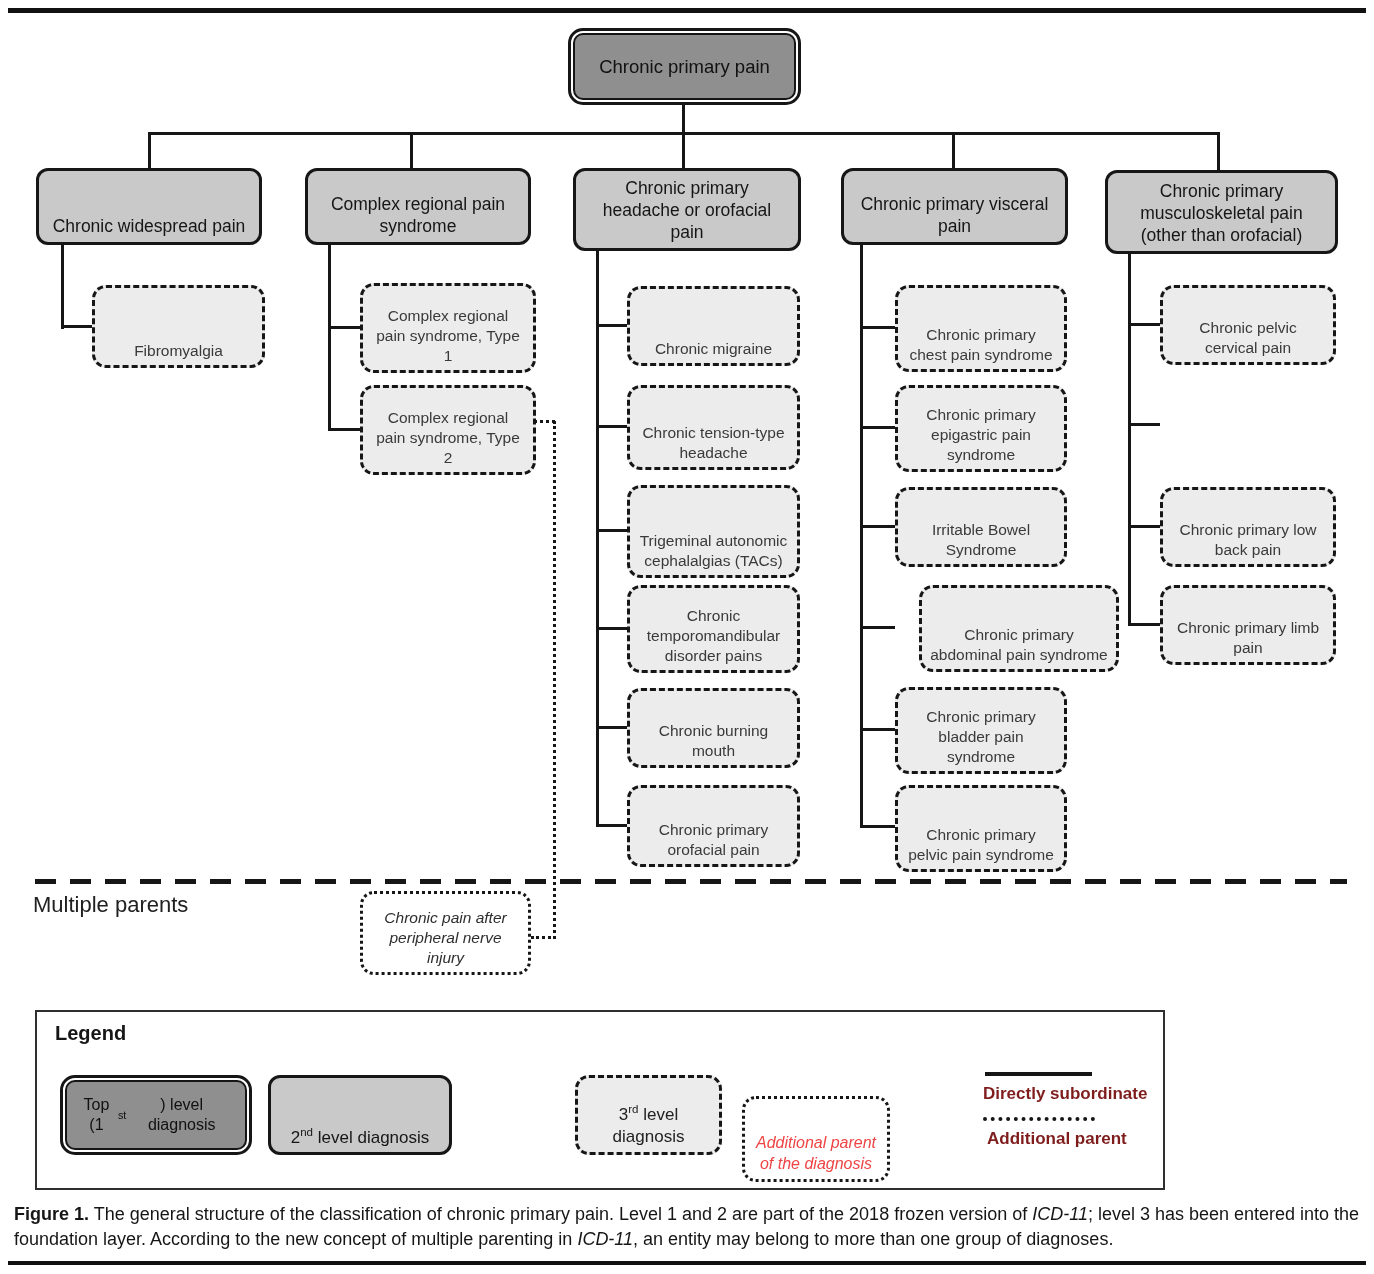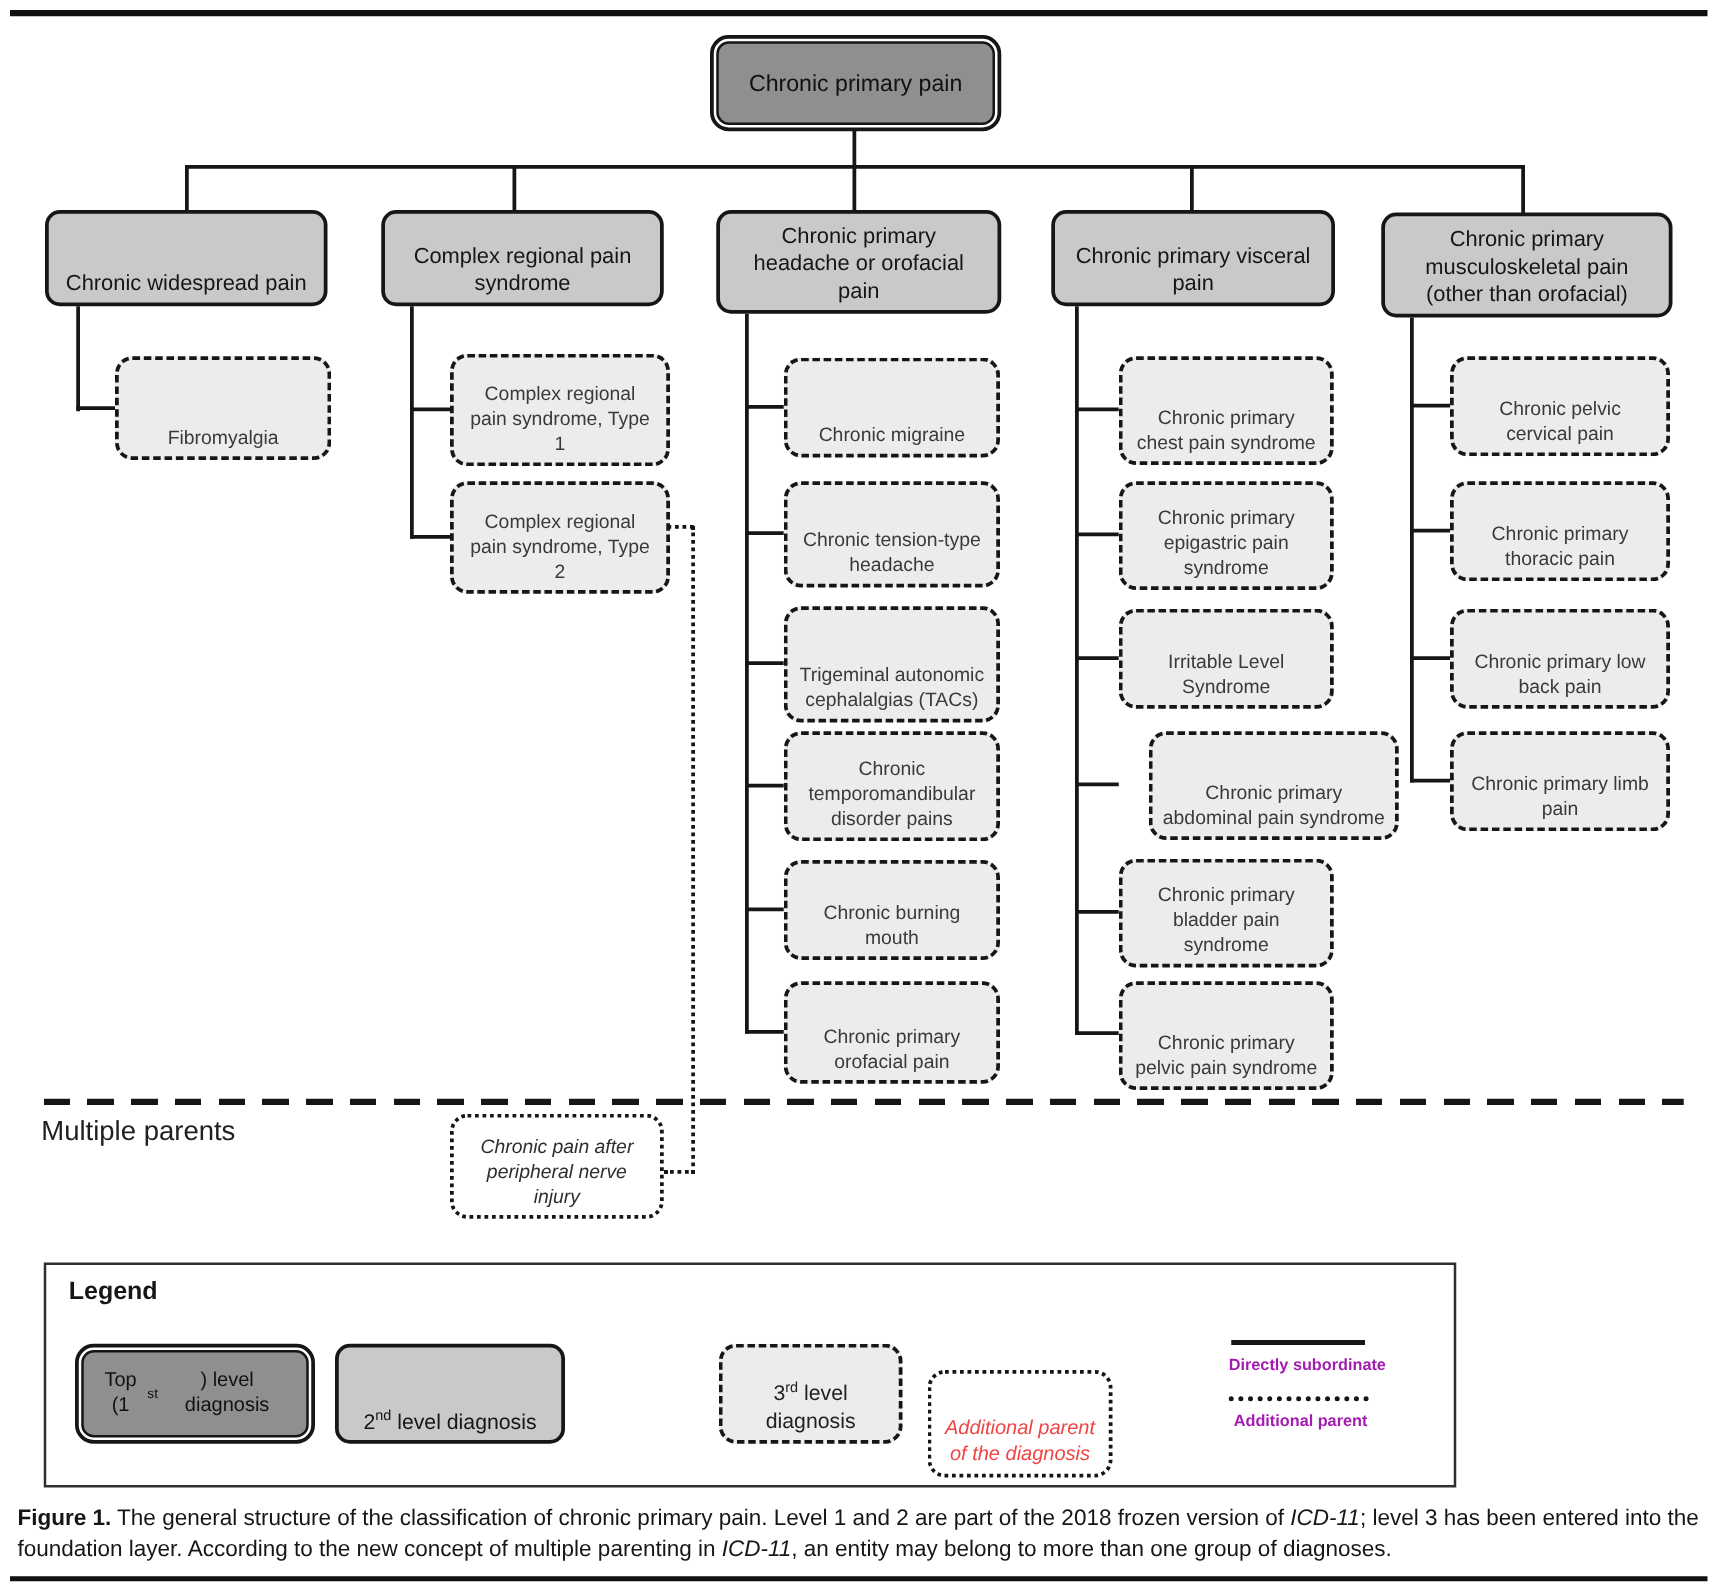--- a/index.html
+++ b/index.html
@@ -19,21 +19,21 @@
         text-align:center;font-size:18.5px;color:#111;box-sizing:border-box;padding:2px 8px;}
   .l2{background:#c9c9c9;border:3px solid #161616;border-radius:12px;
         font-size:17.5px;color:#161616;padding:4px 10px;}
   .l3{background:#ececec;border:3px dashed #161616;border-radius:14px;
         font-size:15.5px;color:#3a3a3a;padding:4px 8px;line-height:1.3;}
   .dotbox{background:#ffffff;border:3px dotted #161616;border-radius:14px;
         font-size:15.5px;color:#2e2e2e;font-style:italic;padding:4px 8px;line-height:1.3;}
   .mp-label{position:absolute;font-size:22px;color:#202020;}
   .legend-frame{position:absolute;border:2px solid #2f2f2f;background:#fff;box-sizing:border-box;}
   .legend-title{position:absolute;font-weight:bold;font-size:20px;color:#161616;}
-  .leg-line-label{position:absolute;font-weight:bold;font-size:13px;color:#a21caf;}
+  .leg-line-label{position:absolute;font-weight:bold;font-size:17px;color:#7f1d1d;}
   .leg-dotline{position:absolute;border-top:4px dotted #161616;}
   .caption{position:absolute;font-size:18px;line-height:1.38;color:#161616;}
   sup{font-size:68%;line-height:0;}
 </style>
 </head>
 <body>
 
 <div class="page">
 
   <div class="rule" style="left:8px;top:8px;width:1358px;height:5px;"></div>
@@ -129,37 +129,34 @@
       <span>Chronic primary orofacial pain</span>
     </div>
 
   <div class="box l3" style="left:895px;top:285px;width:172px;height:87px;">
       <span>Chronic primary chest pain syndrome</span>
     </div>
   <div class="box l3" style="left:895px;top:385px;width:172px;height:87px;">
       <span>Chronic primary epigastric pain syndrome</span>
     </div>
   <div class="box l3" style="left:895px;top:487px;width:172px;height:80px;">
-      <span>Irritable Level Syndrome</span>
+      <span>Irritable Bowel Syndrome</span>
     </div>
   <div class="box l3" style="left:895px;top:585px;width:200px;height:87px;margin-left:24px;">
       <span>Chronic primary abdominal pain syndrome</span>
     </div>
   <div class="box l3" style="left:895px;top:687px;width:172px;height:87px;">
       <span>Chronic primary bladder pain syndrome</span>
     </div>
   <div class="box l3" style="left:895px;top:785px;width:172px;height:87px;">
       <span>Chronic primary pelvic pain syndrome</span>
     </div>
 
   <div class="box l3" style="left:1160px;top:285px;width:176px;height:80px;">
       <span>Chronic pelvic cervical pain</span>
-    </div>
-  <div class="box l3" style="left:1160px;top:385px;width:176px;height:80px;">
-      <span>Chronic primary thoracic pain</span>
     </div>
   <div class="box l3" style="left:1160px;top:487px;width:176px;height:80px;">
       <span>Chronic primary low back pain</span>
     </div>
   <div class="box l3" style="left:1160px;top:585px;width:176px;height:80px;">
       <span>Chronic primary limb pain</span>
     </div>
 
   <div class="dash-sep" style="left:35px;top:879px;width:1312px;"></div>
   <div class="mp-label" style="left:33px;top:892px;">Multiple parents</div>

